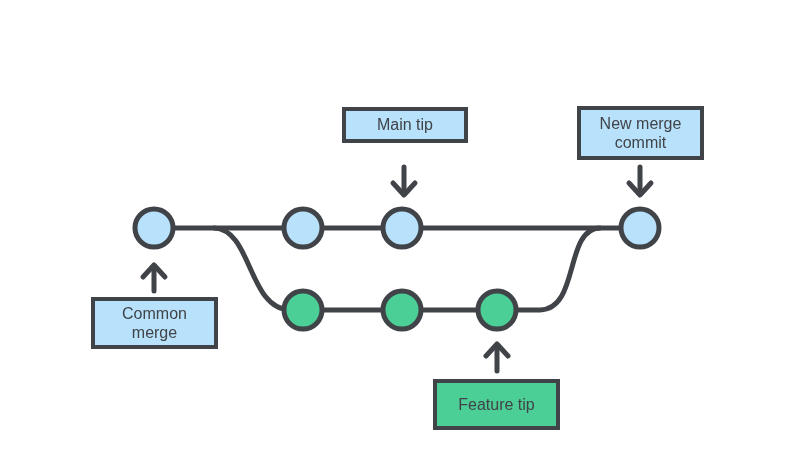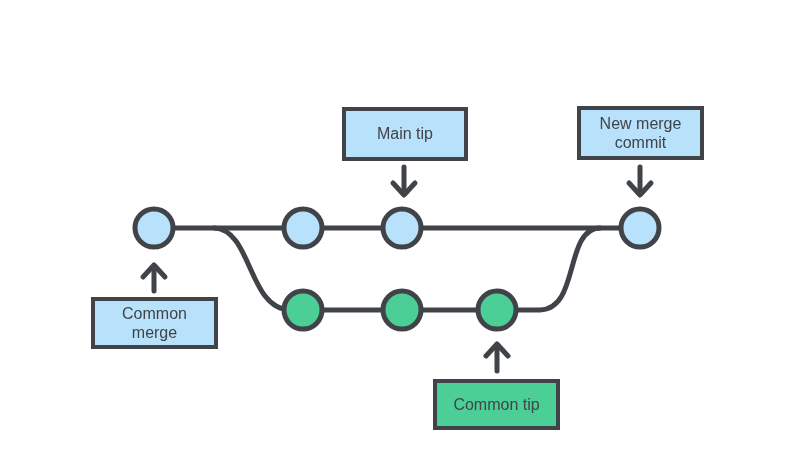--- a/index.html
+++ b/index.html
@@ -91,29 +91,29 @@
     <circle class="node node-main" cx="154" cy="228" r="19"></circle>
     <circle class="node node-main" cx="303" cy="228" r="19"></circle>
     <circle class="node node-main" cx="402" cy="228" r="19"></circle>
     <circle class="node node-main" cx="640" cy="228" r="19"></circle>
 
     <circle class="node node-feature" cx="303" cy="310" r="19"></circle>
     <circle class="node node-feature" cx="402" cy="310" r="19"></circle>
     <circle class="node node-feature" cx="497" cy="310" r="19"></circle>
   </svg>
 
-  <div class="label-box label-blue" style="left:342px; top:107px; width:126px; height:54px;">
+  <div class="label-box label-blue" style="left:342px; top:107px; width:126px; height:36px;">
     <span>Main tip</span>
   </div>
 
   <div class="label-box label-blue" style="left:577px; top:106px; width:127px; height:54px;">
     <span>New merge commit</span>
   </div>
 
   <div class="label-box label-blue" style="left:91px; top:297px; width:127px; height:52px;">
     <span>Common merge</span>
   </div>
 
   <div class="label-box label-green" style="left:433px; top:379px; width:127px; height:51px;">
-    <span>Common tip</span>
+    <span>Feature tip</span>
   </div>
 
 </div>
 
 </body></html>

